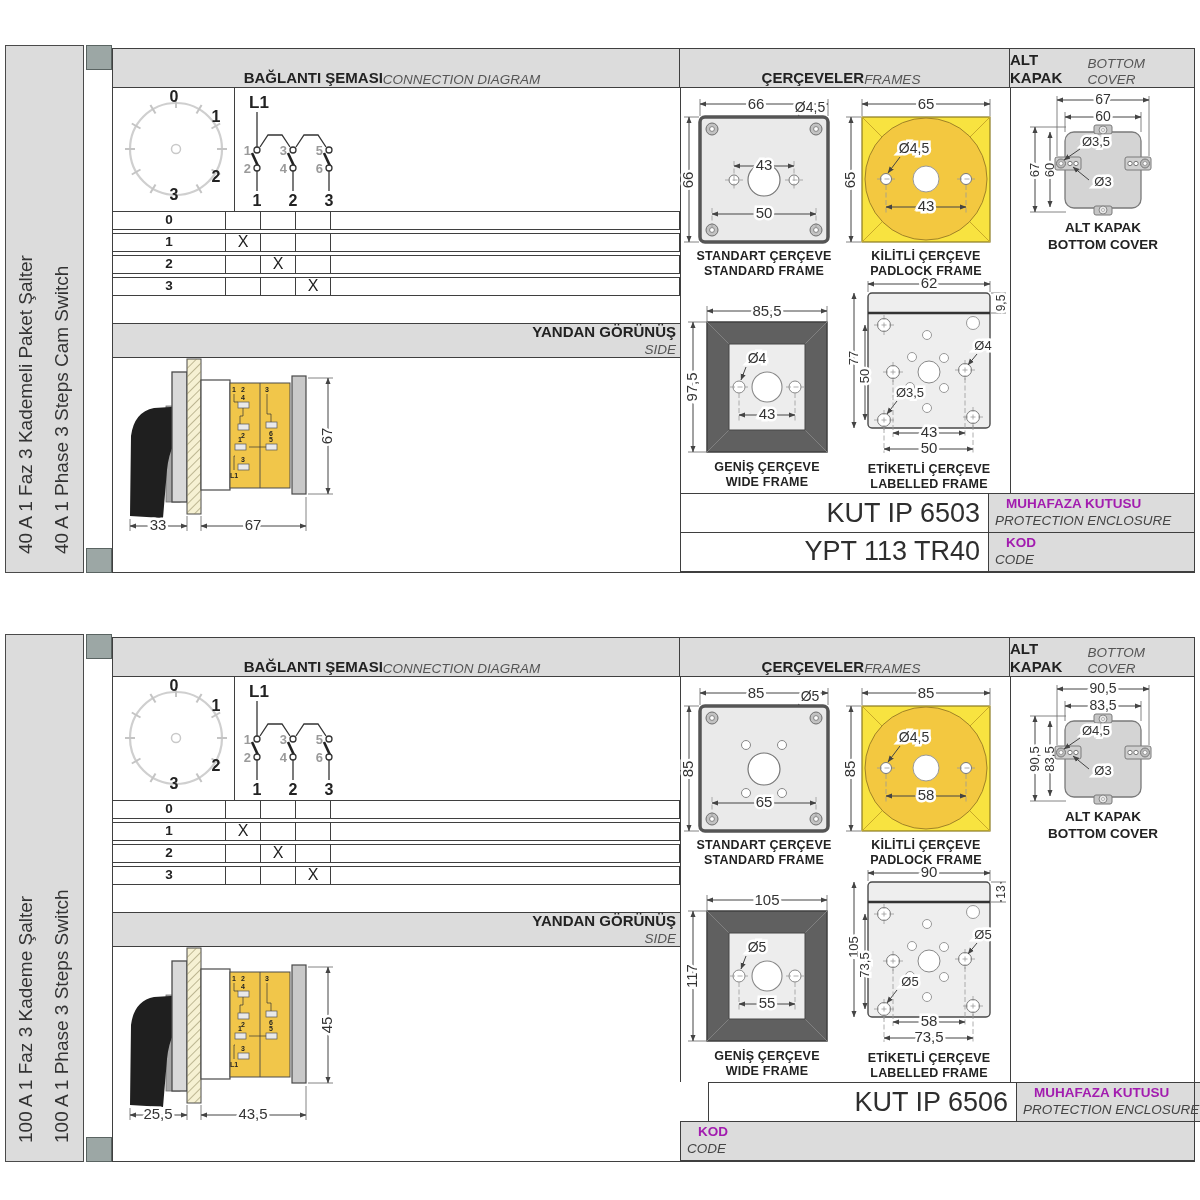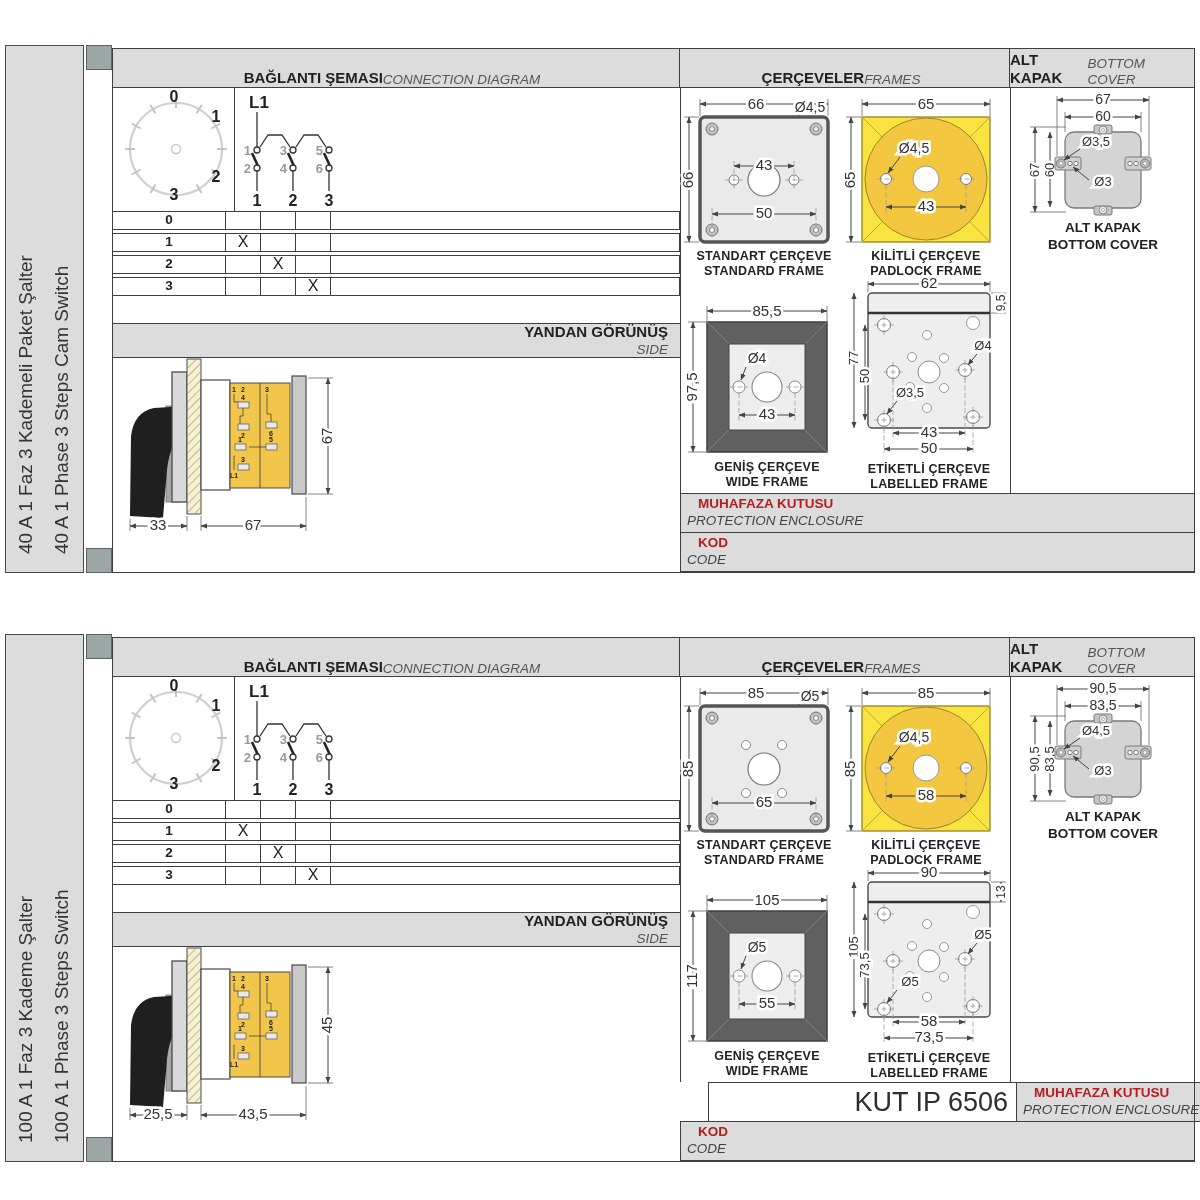--- a/index.html
+++ b/index.html
@@ -14,25 +14,25 @@
   .hdrband{position:absolute;left:112px;top:3px;width:1083px;height:40px;background:#dcdcdc;border-bottom:1.5px solid #3f3f3f;box-sizing:border-box;}
   .hdrcell{position:absolute;top:3px;height:40px;display:flex;justify-content:center;align-items:flex-end;padding-right:7px;box-sizing:border-box;}
   .hdr-tr{font-weight:700;font-size:15px;color:#222;line-height:1.25;}
   .hdr-en{font-style:italic;font-size:13.5px;color:#555;line-height:1.2;}
   .colline{position:absolute;top:43px;width:0;height:405px;border-left:1.5px solid #3f3f3f;}
   .dialcell{position:absolute;left:112px;top:43px;width:123px;height:123px;border-right:1.5px solid #3f3f3f;box-sizing:border-box;}
   .trow{position:absolute;left:112px;width:568px;height:19px;border:1.5px solid #3f3f3f;box-sizing:border-box;display:flex;background:#fff;}
   .tc-step{width:113px;border-right:1.5px solid #3f3f3f;box-sizing:border-box;text-align:center;font-weight:700;font-size:13.5px;line-height:16px;color:#222;}
   .tc-m{width:35px;border-right:1.5px solid #3f3f3f;box-sizing:border-box;text-align:center;font-size:16px;font-weight:400;line-height:16px;color:#222;}
   .tc-rest{flex:1;}
-  .sideband{position:absolute;left:112px;top:278px;width:568px;height:35px;background:#dcdcdc;border-top:1.5px solid #3f3f3f;border-bottom:1.5px solid #3f3f3f;box-sizing:border-box;display:flex;flex-direction:column;justify-content:center;align-items:flex-end;padding-right:12px;}
+  .sideband{position:absolute;left:112px;top:278px;width:568px;height:35px;background:#dcdcdc;border-top:1.5px solid #3f3f3f;border-bottom:1.5px solid #3f3f3f;box-sizing:border-box;display:flex;flex-direction:column;justify-content:center;align-items:flex-end;padding-right:4px;}
   .crow{position:absolute;left:680px;width:515px;height:40px;border:1.5px solid #3f3f3f;box-sizing:border-box;display:flex;background:#fff;}
   .cbig{width:308px;display:flex;align-items:center;justify-content:flex-end;padding-right:8px;box-sizing:border-box;font-size:27px;color:#2e2e2e;border-right:1.5px solid #3f3f3f;background:#fff;}
   .clab{flex:1;background:#dcdcdc;display:flex;flex-direction:column;justify-content:center;padding-left:6px;}
-  .clab-tr{font-weight:700;font-size:13.5px;color:#b91c1c;line-height:1.25;padding-left:11px;}
+  .clab-tr{font-weight:700;font-size:13.5px;color:#a21caf;line-height:1.25;padding-left:11px;}
   .clab-en{font-style:italic;font-size:13.5px;color:#444;line-height:1.2;}
   svg{position:absolute;overflow:visible;}
   svg text{font-family:"Liberation Sans",sans-serif;}
   .dim{font-size:15px;fill:#333;stroke:#fff;stroke-width:5px;paint-order:stroke;text-anchor:middle;font-weight:400;}
   .f14{font-size:14px;} .f13{font-size:13px;} .f12{font-size:12px;}
   .fname{font-weight:700;font-size:12.5px;fill:#222;text-anchor:middle;letter-spacing:.2px;}
   .fname14{font-weight:700;font-size:13.5px;fill:#222;text-anchor:middle;}
   .dl{stroke:#444;stroke-width:1;marker-start:url(#ah);marker-end:url(#ah);}
   .ld{stroke:#444;stroke-width:1;marker-end:url(#ah);fill:none;}
   .ext{stroke:#777;stroke-width:0.9;}
@@ -440,26 +440,28 @@
     </g>
     <text class="dim f13" x="86" y="56">Ø3,5</text>
     <line class="ld" x1="70" y1="59" x2="54" y2="70"></line>
     <text class="dim f13" x="93" y="96">Ø3</text>
     <line class="ld" x1="79" y1="90" x2="63" y2="77"></line>
     <text class="fname14" x="93" y="142">ALT KAPAK</text>
     <text class="fname14" x="93" y="159">BOTTOM COVER</text>
   </svg>
 
   <div class="crow" style="top:448px;">
+    <div class="cbig">KUT IP 6503</div>
     <div class="clab">
       <div class="clab-tr">MUHAFAZA KUTUSU</div>
       <div class="clab-en">PROTECTION ENCLOSURE</div>
     </div>
   </div>
   <div class="crow" style="top:486.5px;">
+    <div class="cbig">YPT 113 TR40</div>
     <div class="clab">
       <div class="clab-tr">KOD</div>
       <div class="clab-en">CODE</div>
     </div>
   </div>
 
   <div class="mainbox"></div>
 </div>
 
 <div class="section s1" style="top: 634px;">

